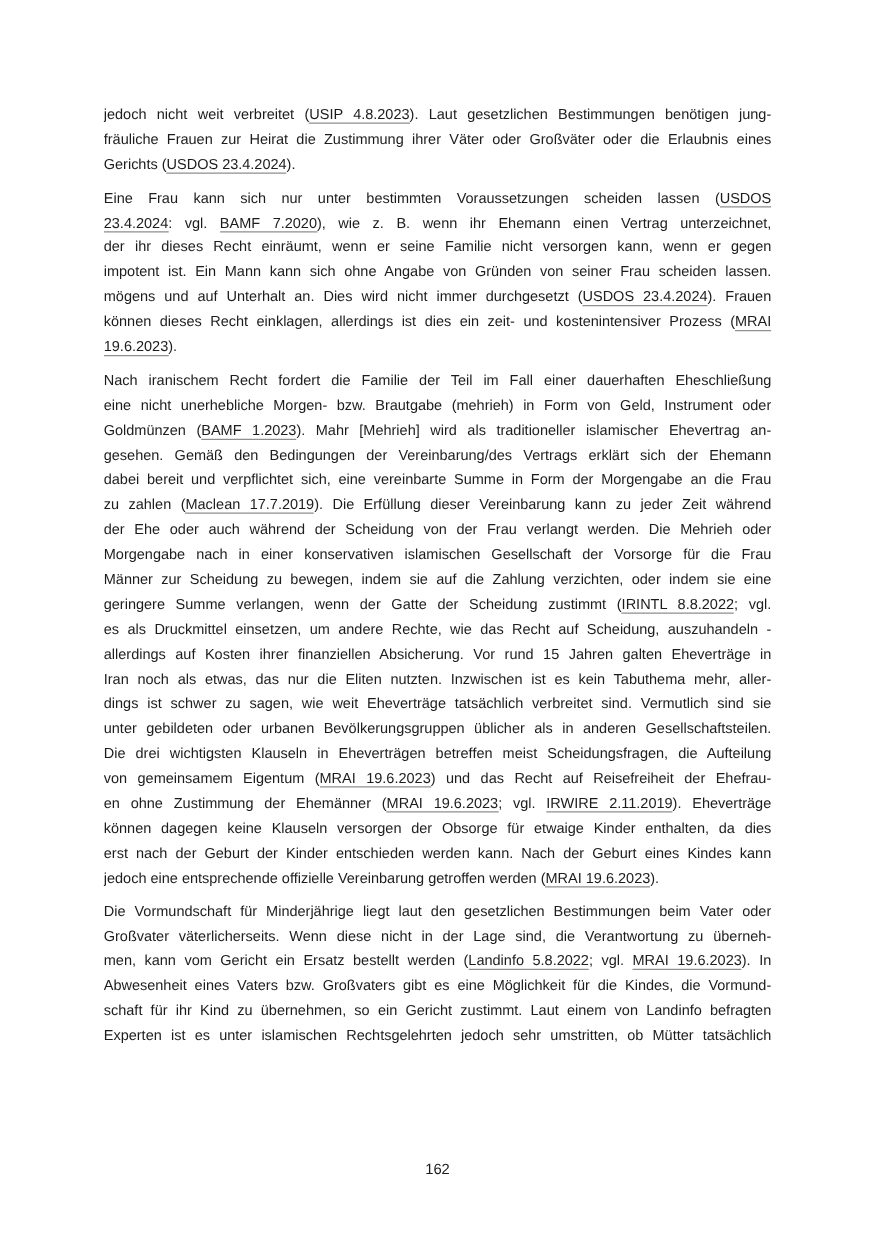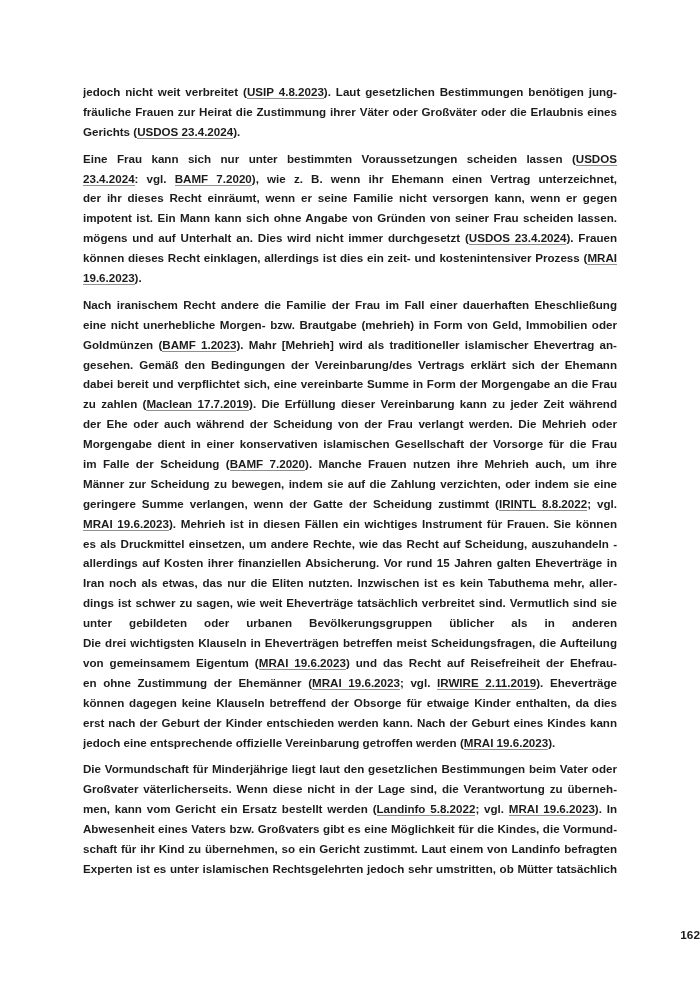--- a/index.html
+++ b/index.html
@@ -14,21 +14,20 @@
     overflow: hidden;
     font-family: "Liberation Sans", sans-serif;
     -webkit-font-smoothing: antialiased;
   }
   .pdf-page {
     position: absolute;
     left: 0; top: 0;
     width: 700px;
     height: 990px;
     background: var(--page-bg, #ffffff);
-    font-weight: bold;
   }
   .page-content {
     position: absolute;
     left: 83px;
     top: 82px;
     width: 534px;
     color: var(--text-color, #1c1c1c);
     font-size: 11.6px;
   }
   .paragraph {
@@ -47,21 +46,21 @@
   }
   .citation-link {
     text-decoration: none;
     border-bottom: 1px solid var(--underline-color, #8f8f8f);
   }
   .page-number {
     position: absolute;
     left: 0;
     top: 928px;
     width: 700px;
-    text-align: right;
+    text-align: center;
     color: var(--text-color, #1c1c1c);
     font-size: 11.8px;
   }
 </style>
 </head>
 <body>
 
 <div class="pdf-page">
   <div class="page-content">
       <div class="paragraph">
@@ -72,41 +71,39 @@
       <div class="paragraph">
         <div class="line"><span>Eine Frau kann sich nur unter bestimmten Voraussetzungen scheiden lassen (</span><span class="citation-link">USDOS</span></div>
         <div class="line"><span class="citation-link">23.4.2024</span><span>: vgl. </span><span class="citation-link">BAMF 7.2020</span><span>), wie z. B. wenn ihr Ehemann einen Vertrag unterzeichnet,</span></div>
         <div class="line"><span>der ihr dieses Recht einräumt, wenn er seine Familie nicht versorgen kann, wenn er gegen</span></div>
         <div class="line"><span>impotent ist. Ein Mann kann sich ohne Angabe von Gründen von seiner Frau scheiden lassen.</span></div>
         <div class="line"><span>mögens und auf Unterhalt an. Dies wird nicht immer durchgesetzt (</span><span class="citation-link">USDOS 23.4.2024</span><span>). Frauen</span></div>
         <div class="line"><span>können dieses Recht einklagen, allerdings ist dies ein zeit- und kostenintensiver Prozess (</span><span class="citation-link">MRAI</span></div>
         <div class="line line-left"><span class="citation-link">19.6.2023</span><span>).</span></div>
       </div>
       <div class="paragraph">
-        <div class="line"><span>Nach iranischem Recht andere die Familie der Frau im Fall einer dauerhaften Eheschließung</span></div>
-        <div class="line"><span>eine nicht unerhebliche Morgen- bzw. Brautgabe (mehrieh) in Form von Geld, Immobilien oder</span></div>
+        <div class="line"><span>Nach iranischem Recht fordert die Familie der Teil im Fall einer dauerhaften Eheschließung</span></div>
+        <div class="line"><span>eine nicht unerhebliche Morgen- bzw. Brautgabe (mehrieh) in Form von Geld, Instrument oder</span></div>
         <div class="line"><span>Goldmünzen (</span><span class="citation-link">BAMF 1.2023</span><span>). Mahr [Mehrieh] wird als traditioneller islamischer Ehevertrag an-</span></div>
         <div class="line"><span>gesehen. Gemäß den Bedingungen der Vereinbarung/des Vertrags erklärt sich der Ehemann</span></div>
         <div class="line"><span>dabei bereit und verpflichtet sich, eine vereinbarte Summe in Form der Morgengabe an die Frau</span></div>
         <div class="line"><span>zu zahlen (</span><span class="citation-link">Maclean 17.7.2019</span><span>). Die Erfüllung dieser Vereinbarung kann zu jeder Zeit während</span></div>
         <div class="line"><span>der Ehe oder auch während der Scheidung von der Frau verlangt werden. Die Mehrieh oder</span></div>
-        <div class="line"><span>Morgengabe dient in einer konservativen islamischen Gesellschaft der Vorsorge für die Frau</span></div>
-        <div class="line"><span>im Falle der Scheidung (</span><span class="citation-link">BAMF 7.2020</span><span>). Manche Frauen nutzen ihre Mehrieh auch, um ihre</span></div>
+        <div class="line"><span>Morgengabe nach in einer konservativen islamischen Gesellschaft der Vorsorge für die Frau</span></div>
         <div class="line"><span>Männer zur Scheidung zu bewegen, indem sie auf die Zahlung verzichten, oder indem sie eine</span></div>
         <div class="line"><span>geringere Summe verlangen, wenn der Gatte der Scheidung zustimmt (</span><span class="citation-link">IRINTL 8.8.2022</span><span>; vgl.</span></div>
-        <div class="line"><span class="citation-link">MRAI 19.6.2023</span><span>). Mehrieh ist in diesen Fällen ein wichtiges Instrument für Frauen. Sie können</span></div>
         <div class="line"><span>es als Druckmittel einsetzen, um andere Rechte, wie das Recht auf Scheidung, auszuhandeln -</span></div>
         <div class="line"><span>allerdings auf Kosten ihrer finanziellen Absicherung. Vor rund 15 Jahren galten Eheverträge in</span></div>
         <div class="line"><span>Iran noch als etwas, das nur die Eliten nutzten. Inzwischen ist es kein Tabuthema mehr, aller-</span></div>
         <div class="line"><span>dings ist schwer zu sagen, wie weit Eheverträge tatsächlich verbreitet sind. Vermutlich sind sie</span></div>
         <div class="line"><span>unter gebildeten oder urbanen Bevölkerungsgruppen üblicher als in anderen Gesellschaftsteilen.</span></div>
         <div class="line"><span>Die drei wichtigsten Klauseln in Eheverträgen betreffen meist Scheidungsfragen, die Aufteilung</span></div>
         <div class="line"><span>von gemeinsamem Eigentum (</span><span class="citation-link">MRAI 19.6.2023</span><span>) und das Recht auf Reisefreiheit der Ehefrau-</span></div>
         <div class="line"><span>en ohne Zustimmung der Ehemänner (</span><span class="citation-link">MRAI 19.6.2023</span><span>; vgl. </span><span class="citation-link">IRWIRE 2.11.2019</span><span>). Eheverträge</span></div>
-        <div class="line"><span>können dagegen keine Klauseln betreffend der Obsorge für etwaige Kinder enthalten, da dies</span></div>
+        <div class="line"><span>können dagegen keine Klauseln versorgen der Obsorge für etwaige Kinder enthalten, da dies</span></div>
         <div class="line"><span>erst nach der Geburt der Kinder entschieden werden kann. Nach der Geburt eines Kindes kann</span></div>
         <div class="line line-left"><span>jedoch eine entsprechende offizielle Vereinbarung getroffen werden (</span><span class="citation-link">MRAI 19.6.2023</span><span>).</span></div>
       </div>
       <div class="paragraph">
         <div class="line"><span>Die Vormundschaft für Minderjährige liegt laut den gesetzlichen Bestimmungen beim Vater oder</span></div>
         <div class="line"><span>Großvater väterlicherseits. Wenn diese nicht in der Lage sind, die Verantwortung zu überneh-</span></div>
         <div class="line"><span>men, kann vom Gericht ein Ersatz bestellt werden (</span><span class="citation-link">Landinfo 5.8.2022</span><span>; vgl. </span><span class="citation-link">MRAI 19.6.2023</span><span>). In</span></div>
         <div class="line"><span>Abwesenheit eines Vaters bzw. Großvaters gibt es eine Möglichkeit für die Kindes, die Vormund-</span></div>
         <div class="line"><span>schaft für ihr Kind zu übernehmen, so ein Gericht zustimmt. Laut einem von Landinfo befragten</span></div>
         <div class="line"><span>Experten ist es unter islamischen Rechtsgelehrten jedoch sehr umstritten, ob Mütter tatsächlich</span></div>

